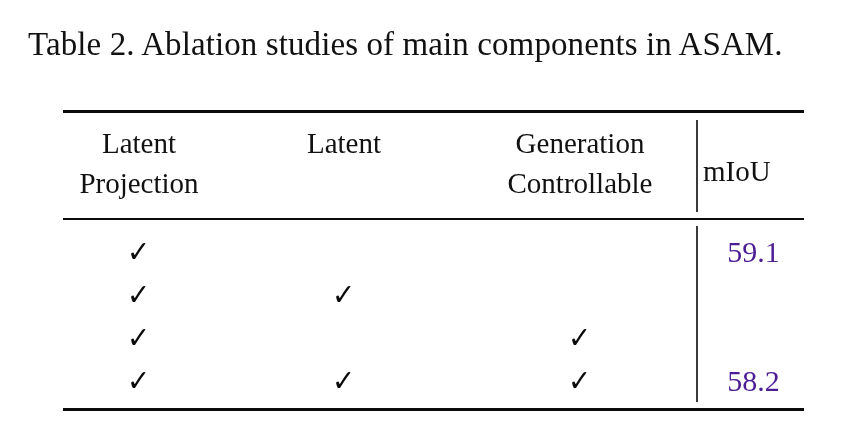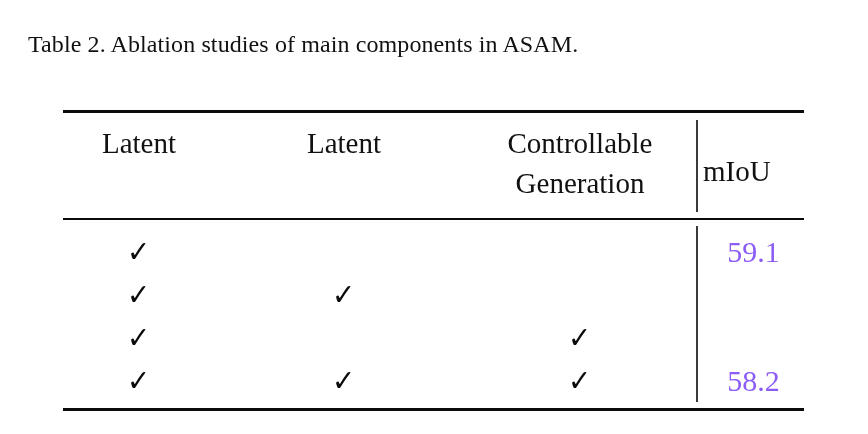--- a/index.html
+++ b/index.html
@@ -15,21 +15,21 @@
     overflow: hidden;
     position: relative;
   }
 
   
   .caption {
     position: absolute;
     left: 28px;
     top: 24px;
     width: 824px;
-    font-size: 24px;
+    font-size: 33px;
     line-height: 40px;
     letter-spacing: 0.1px;
     color: #111111;
     white-space: nowrap;
   }
 
   
   .table-block {
     position: absolute;
     left: 63px;
@@ -128,47 +128,48 @@
 
   .cell-miou {
     position: absolute;
     left: 640px;
     width: 101px;
     top: 0;
     height: 43px;
     line-height: 43px;
     text-align: center;
     font-size: 30px;
-    color: #8b5cf6;
+    color: #4c1d95;
   }
 </style>
 </head>
 <body>
 
 <div class="caption">Table 2. Ablation studies of main components in ASAM.</div>
 
 <div class="table-block">
 
   <div class="rule rule-top"></div>
   <div class="rule rule-mid"></div>
   <div class="rule rule-bottom"></div>
 
   <div class="vrule vrule-head"></div>
   <div class="vrule vrule-body"></div>
 
   <div class="thead">
     <div class="th th-c1">
       <span class="line">Latent</span>
+      <span class="line">Projection</span>
     </div>
     <div class="th th-c2">
       <span class="line">Latent</span>
     </div>
     <div class="th th-c3">
+      <span class="line">Generation</span>
       <span class="line">Controllable</span>
-      <span class="line">Generation</span>
     </div>
     <div class="th th-miou">mIoU</div>
   </div>
 
   <div class="tbody">
 
     <div class="trow trow-0">
       <div class="cell-check cell-c1">
         <span class="check-mark">✓</span>
       </div>

